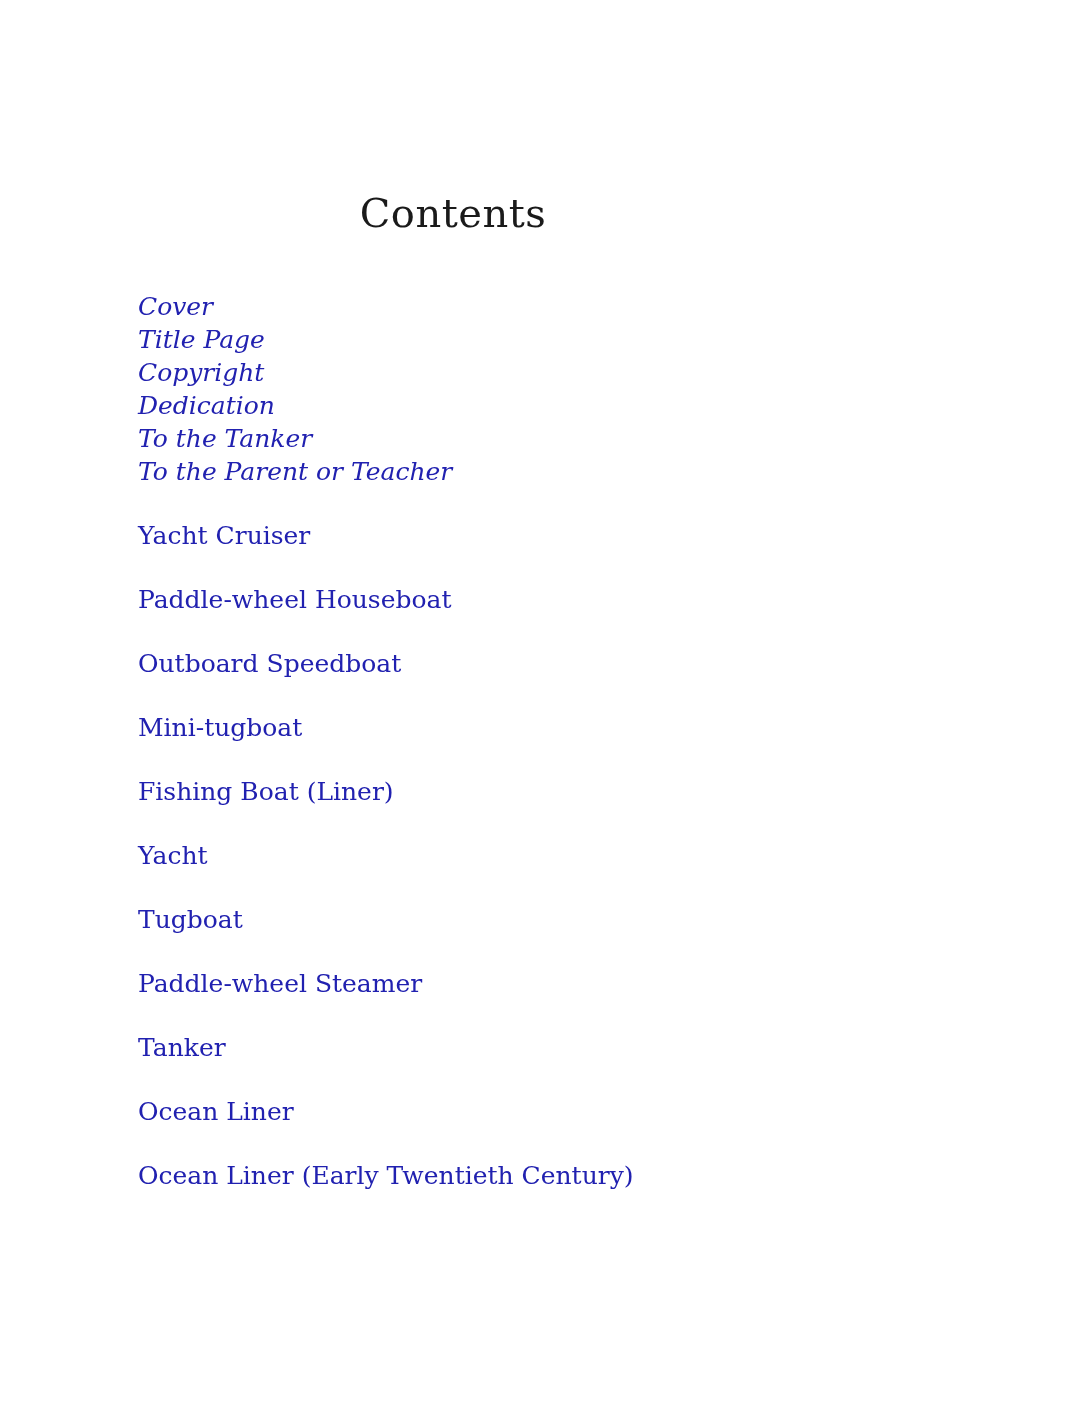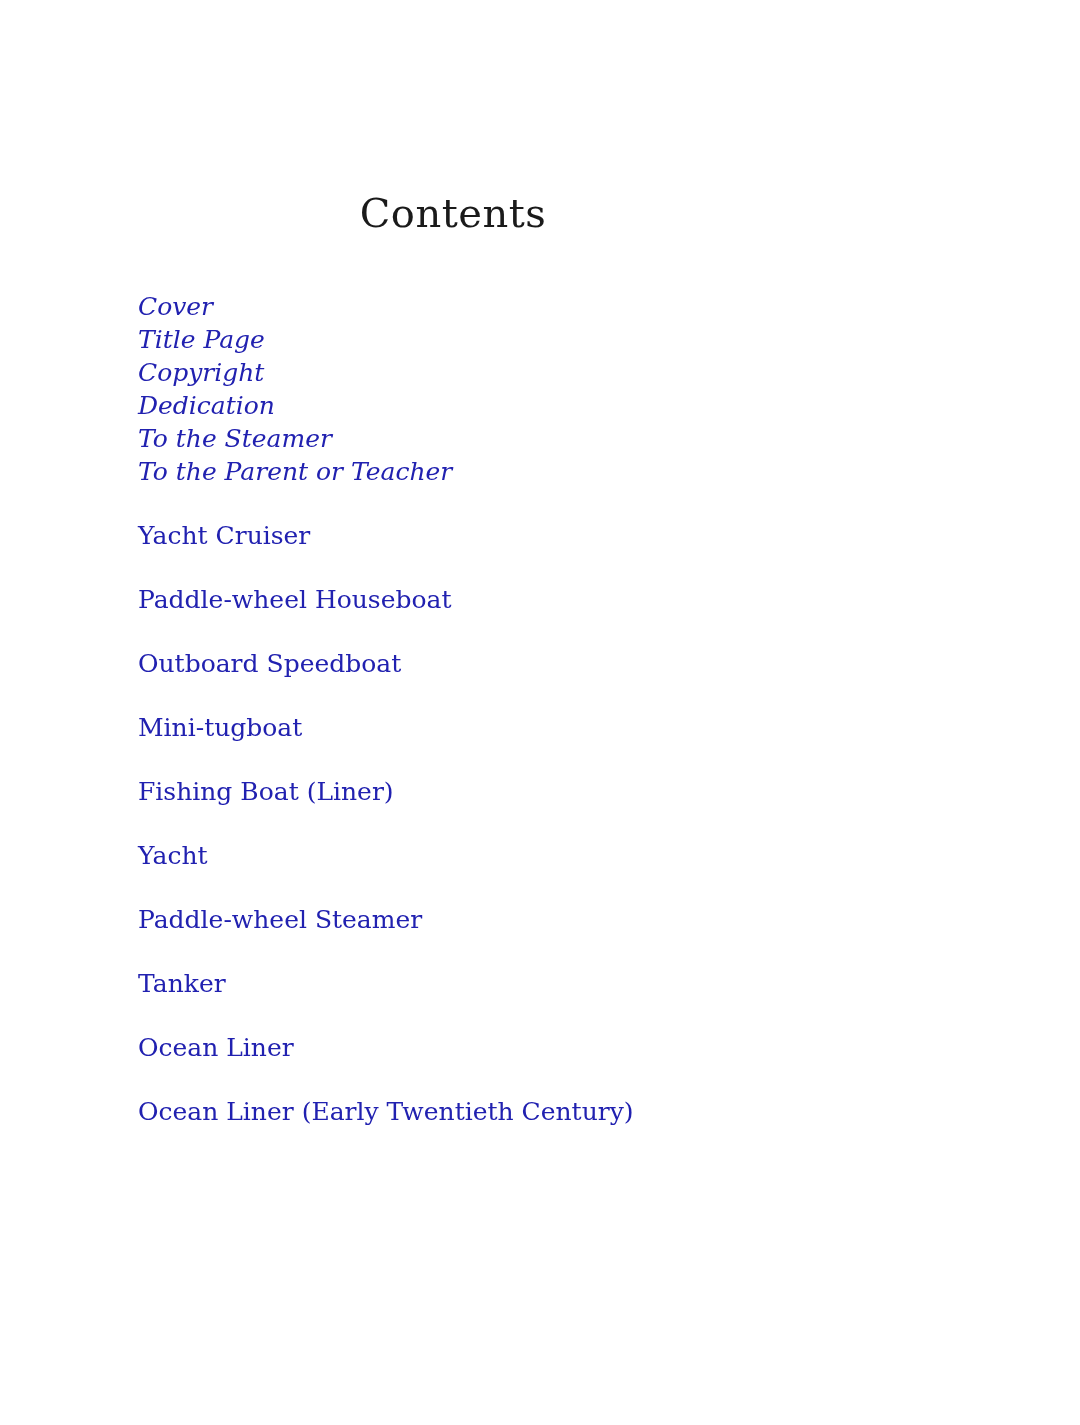--- a/index.html
+++ b/index.html
@@ -64,28 +64,29 @@
 
 <div class="page">
 
   <h1 class="title" style="color: rgb(26, 26, 26);">Contents</h1>
 
   <nav class="toc">
       <p class="toc-item fm" style="color: rgb(33, 33, 176);">Cover</p>
       <p class="toc-item fm" style="color: rgb(33, 33, 176);">Title Page</p>
       <p class="toc-item fm" style="color: rgb(33, 33, 176);">Copyright</p>
       <p class="toc-item fm" style="color: rgb(33, 33, 176);">Dedication</p>
-      <p class="toc-item fm" style="color: rgb(33, 33, 176);">To the Steamer</p>
+      <p class="toc-item fm" style="color: rgb(33, 33, 176);">To the Tanker</p>
       <p class="toc-item fm" style="color: rgb(33, 33, 176);">To the Parent or Teacher</p>
       <p class="toc-item chapter" style="color: rgb(33, 33, 176);">Yacht Cruiser</p>
       <p class="toc-item chapter" style="color: rgb(33, 33, 176);">Paddle-wheel Houseboat</p>
       <p class="toc-item chapter" style="color: rgb(33, 33, 176);">Outboard Speedboat</p>
       <p class="toc-item chapter" style="color: rgb(33, 33, 176);">Mini-tugboat</p>
       <p class="toc-item chapter" style="color: rgb(33, 33, 176);">Fishing Boat (Liner)</p>
       <p class="toc-item chapter" style="color: rgb(33, 33, 176);">Yacht</p>
+      <p class="toc-item chapter" style="color: rgb(33, 33, 176);">Tugboat</p>
       <p class="toc-item chapter" style="color: rgb(33, 33, 176);">Paddle-wheel Steamer</p>
       <p class="toc-item chapter" style="color: rgb(33, 33, 176);">Tanker</p>
       <p class="toc-item chapter" style="color: rgb(33, 33, 176);">Ocean Liner</p>
       <p class="toc-item chapter" style="color: rgb(33, 33, 176);">Ocean Liner (Early Twentieth Century)</p>
     </nav>
 
   <div class="watermark">
     
     
   </div>

